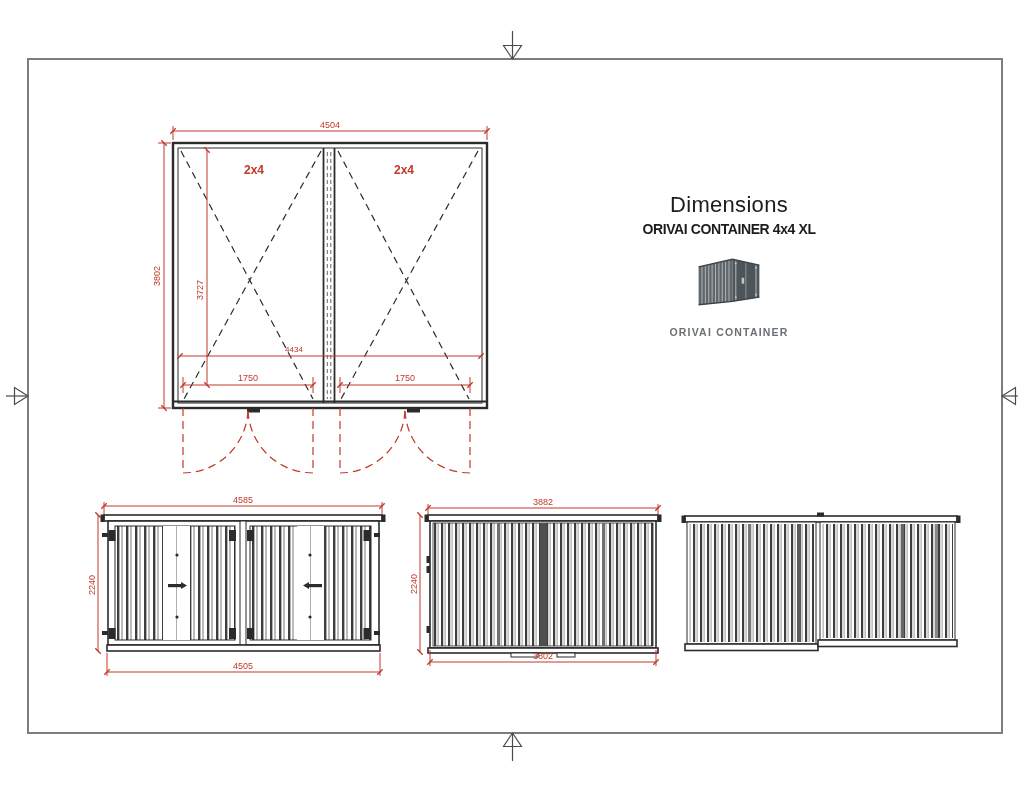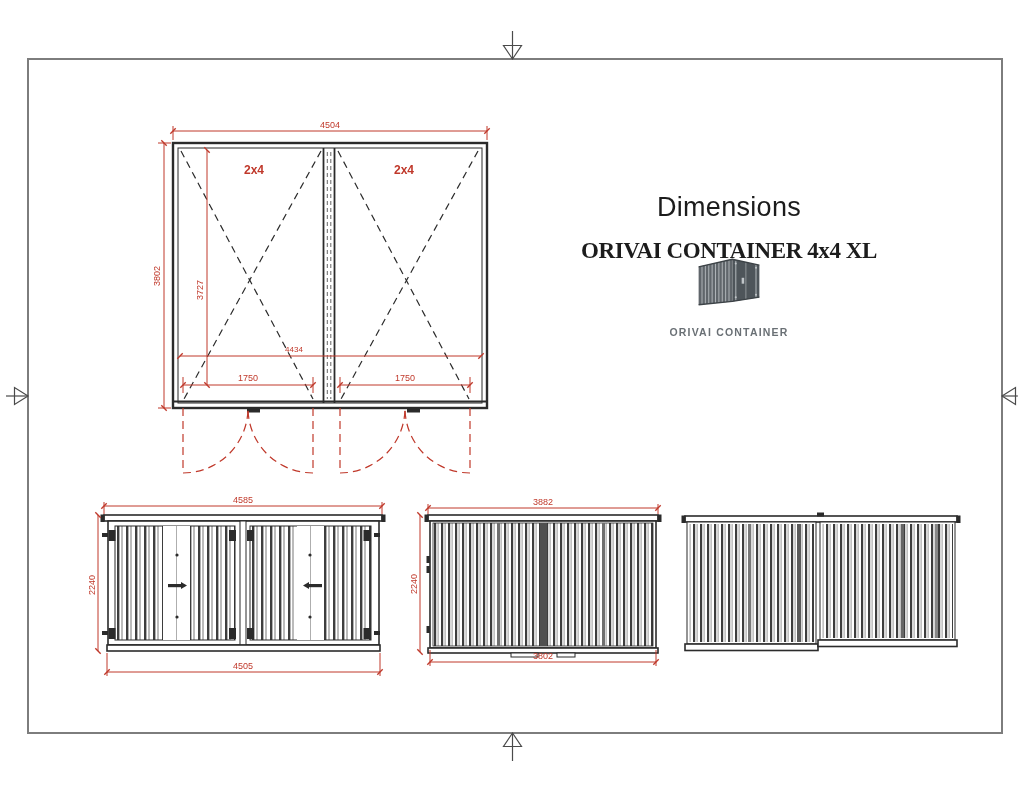--- a/index.html
+++ b/index.html
@@ -24,22 +24,22 @@
   .dash{stroke:var(--line);stroke-width:1.2;fill:none;stroke-dasharray:7 5;}
   .part-dash{stroke:#666;stroke-width:1;fill:none;stroke-dasharray:4 3;}
   .dim{stroke:var(--dimension-red);stroke-width:1;fill:none;}
   .dim-dash{stroke:var(--dimension-red);stroke-width:1.2;fill:none;stroke-dasharray:8 5;}
   .dim-text{fill:var(--dimension-red);font-family:"Liberation Sans",sans-serif;font-size:9px;}
   .cell-label{fill:var(--dimension-red);font-family:"Liberation Sans",sans-serif;font-size:12px;font-weight:bold;}
   .border-rect{fill:none;stroke:var(--border);stroke-width:2;}
   .reg{stroke:#4a4a4a;stroke-width:1.2;fill:none;}
   
   .title-block{position:absolute;left:579px;top:192px;width:300px;text-align:center;color:#1c1c1c;}
-  .title-sub{font-size:27px;font-weight:400;letter-spacing:.3px;}
-  .title-main{font-size:23px;font-weight:700;letter-spacing:-.4px;margin-top:15px;white-space:nowrap;font-family:Liberation Serif, serif;}
+  .title-sub{font-size:22px;font-weight:400;letter-spacing:.3px;}
+  .title-main{font-size:14px;font-weight:700;letter-spacing:-.4px;margin-top:3px;white-space:nowrap;}
   .logo-block{position:absolute;left:656px;top:255px;width:146px;text-align:center;}
   .logo-icon{width:76px;height:54px;display:inline-block;}
   .logo-caption{margin-top:13px;font-size:10.5px;font-weight:700;letter-spacing:1.2px;color:var(--logo-gray);white-space:nowrap;}
 </style>
 </head>
 <body>
 
 <div class="sheet">
 
 <svg class="drawing" viewBox="0 0 1024 791" xmlns="http://www.w3.org/2000/svg">

